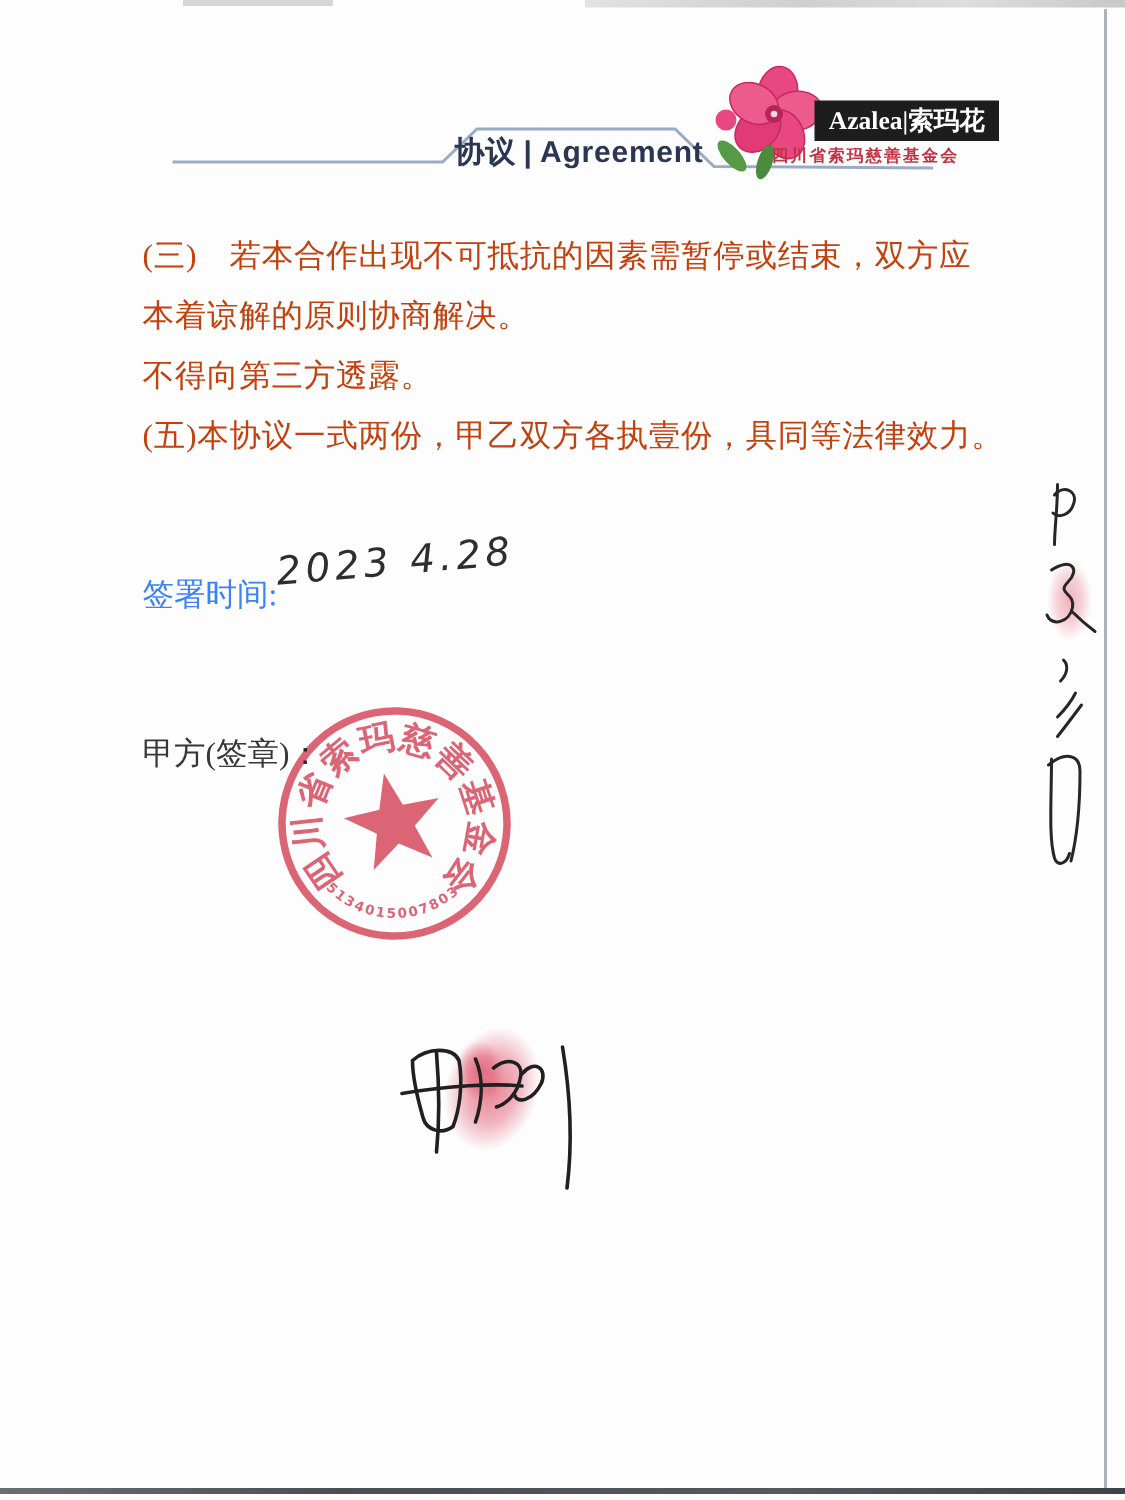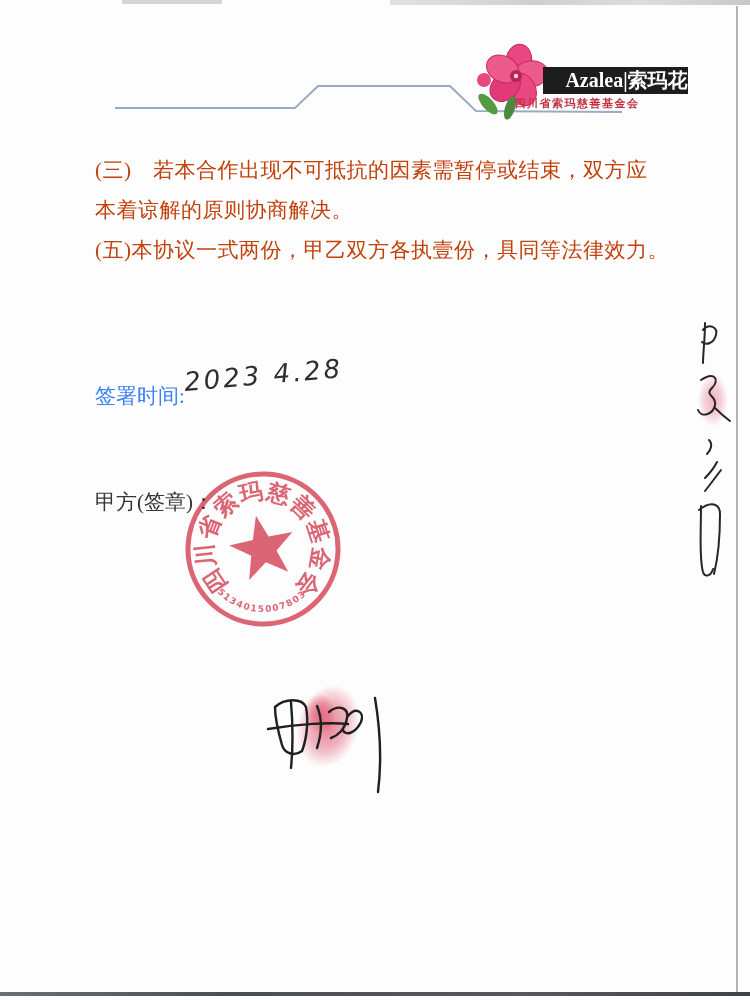--- a/index.html
+++ b/index.html
@@ -13,22 +13,22 @@
   .edge-bottom{position:absolute;left:0;top:992px;width:750px;height:4px;
                background:linear-gradient(90deg,#6a6f73,#4a4f54 30%,#55595e 70%,#3e4347);}
   
   .hdr-rule{position:absolute;left:108px;top:78px;}
   .hdr-title{position:absolute;left:300px;top:88px;width:172px;text-align:center;
              font-family:"Liberation Sans",sans-serif;font-weight:bold;font-size:20px;
              color:#2b3752;letter-spacing:.5px;white-space:nowrap;}
   .hdr-title .sep{padding:0 5px;font-weight:bold;}
   .logo-flower{position:absolute;left:468px;top:42px;}
   .brand-box{position:absolute;left:543px;top:67px;width:123px;height:27px;background:#1d1d1d;
-             color:#ffffff;font-family:"Liberation Serif",serif;font-weight:bold;font-size:20px;
-             display:flex;align-items:center;justify-content:center;white-space:nowrap;padding-left:22px;}
+             color:#ffffff;font-family:"Liberation Serif",serif;font-weight:bold;font-size:17px;
+             display:flex;align-items:center;justify-content:center;white-space:nowrap;}
   .org-name{position:absolute;left:512px;top:96px;width:130px;text-align:center;
             color:#c03343;font-weight:bold;font-size:11px;letter-spacing:1.5px;white-space:nowrap;}
   
   .body-text{position:absolute;left:95px;top:150px;width:585px;font-size:21px;line-height:40px;
              color:#c2410c;letter-spacing:.5px;}
   .clause-line{white-space:nowrap;}
   .sign-date{position:absolute;left:95px;top:382px;font-size:21px;color:#3b82f6;}
   .date-hand{position:absolute;left:184px;top:360px;font-family:"DejaVu Sans",sans-serif;
              font-style:italic;font-size:26px;color:#2e2e2e;letter-spacing:3px;
              transform:rotate(-5deg);}
@@ -45,20 +45,23 @@
 
   <div class="edge-top-1"></div>
   <div class="edge-top-2"></div>
   <div class="edge-right"></div>
   <div class="edge-bottom"></div>
 
   <svg class="hdr-rule" width="530" height="42">
     <polyline points="7,30 187,30 210,8 342,8 368,33 514,34" fill="none" stroke="#9aabc6" stroke-width="2"></polyline>
   </svg>
 
+  <div class="hdr-title">
+    <span>协议</span><span class="sep">|</span><span>Agreement</span>
+  </div>
 
   <svg class="logo-flower" width="92" height="80" viewBox="0 0 92 80">
     <g transform="translate(48,34)">
       <g>
         <g transform="rotate(10)">
             <ellipse transform="translate(0,-15)" rx="13" ry="17" fill="#e8477f" stroke="#c42a62" stroke-width="1"></ellipse>
           </g>
         <g transform="rotate(82)">
             <ellipse transform="translate(0,-15)" rx="13" ry="17" fill="#ed5b8d" stroke="#c42a62" stroke-width="1"></ellipse>
           </g>
@@ -83,20 +86,21 @@
   <div class="brand-box">
     <span>Azalea</span>
       <span>|</span>
       <span>索玛花</span>
   </div>
   <div class="org-name">四川省索玛慈善基金会</div>
 
   <div class="body-text">
     <div class="clause-line">(三)　若本合作出现不可抵抗的因素需暂停或结束，双方应</div>
     <div class="clause-line">本着谅解的原则协商解决。</div>
+    <div class="clause-line">不得向第三方透露。</div>
     <div class="clause-line">(五)本协议一式两份，甲乙双方各执壹份，具同等法律效力。</div>
   </div>
 
   <div class="sign-date">签署时间:</div>
   <div class="date-hand">2023 4.28</div>
 
   <div class="party-a">甲方(签章)：</div>
 
   <svg class="seal" width="170" height="170" viewBox="-85 -85 170 170">
     <g transform="rotate(2)">

